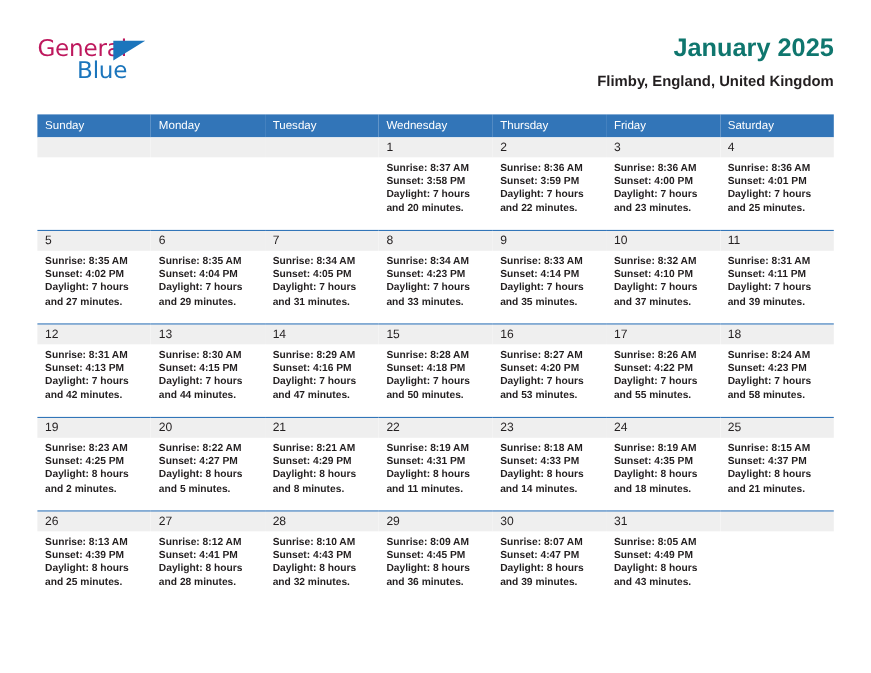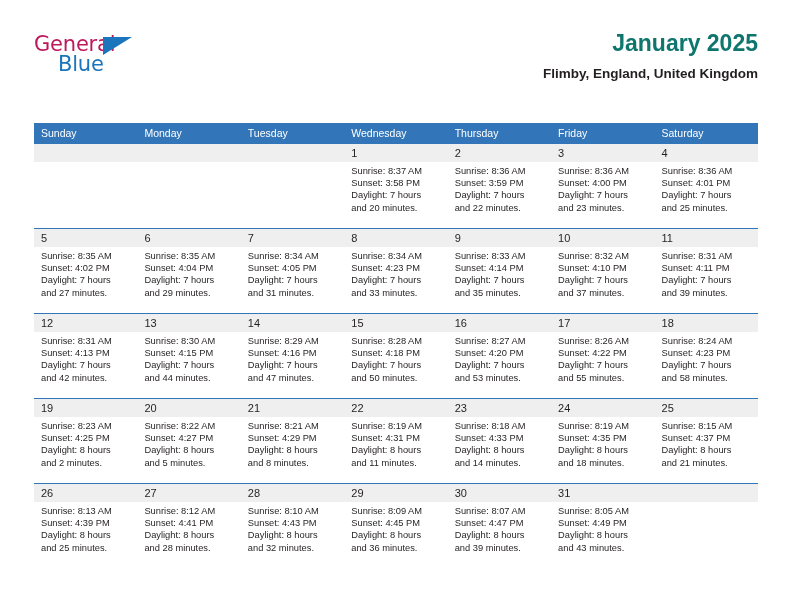--- a/index.html
+++ b/index.html
@@ -49,21 +49,21 @@
     position: absolute;
     left: 69px;
     top: 5px;
     width: 0;
     height: 0;
     border-left: 29px solid #1b75bc;
     border-bottom: 18px solid transparent;
   }
   .logo-blue {
     position: absolute;
-    left: 24px;
+    left: 36px;
     top: 20px;
     font-size: 21px;
     letter-spacing: -0.2px;
     color: #1b75bc;
     font-family: "DejaVu Sans", sans-serif;
   }
 
   .title-block {
     position: absolute;
     right: 0;
@@ -87,21 +87,20 @@
   }
 
   
   .calendar {
     position: absolute;
     left: 34px;
     top: 104px;
     width: 724px;
     border-collapse: collapse;
     table-layout: fixed;
-    margin-top: 19px;
   }
   .calendar th {
     background: #3275b8;
     color: #ffffff;
     font-size: 10.5px;
     font-weight: normal;
     text-align: left;
     padding: 4px 0 4px 7px;
     height: 13px;
     line-height: 13px;
@@ -126,20 +125,21 @@
     height: 14px;
   }
   .daynum.empty {
     color: transparent;
   }
   .details {
     padding: 3px 6px 0 7px;
     font-size: 9.3px;
     line-height: 12.2px;
     color: #231f20;
+    font-weight: bold;
   }
   .details div {
     white-space: nowrap;
   }
 </style>
 </head>
 <body>
 
 <div class="page">
 

